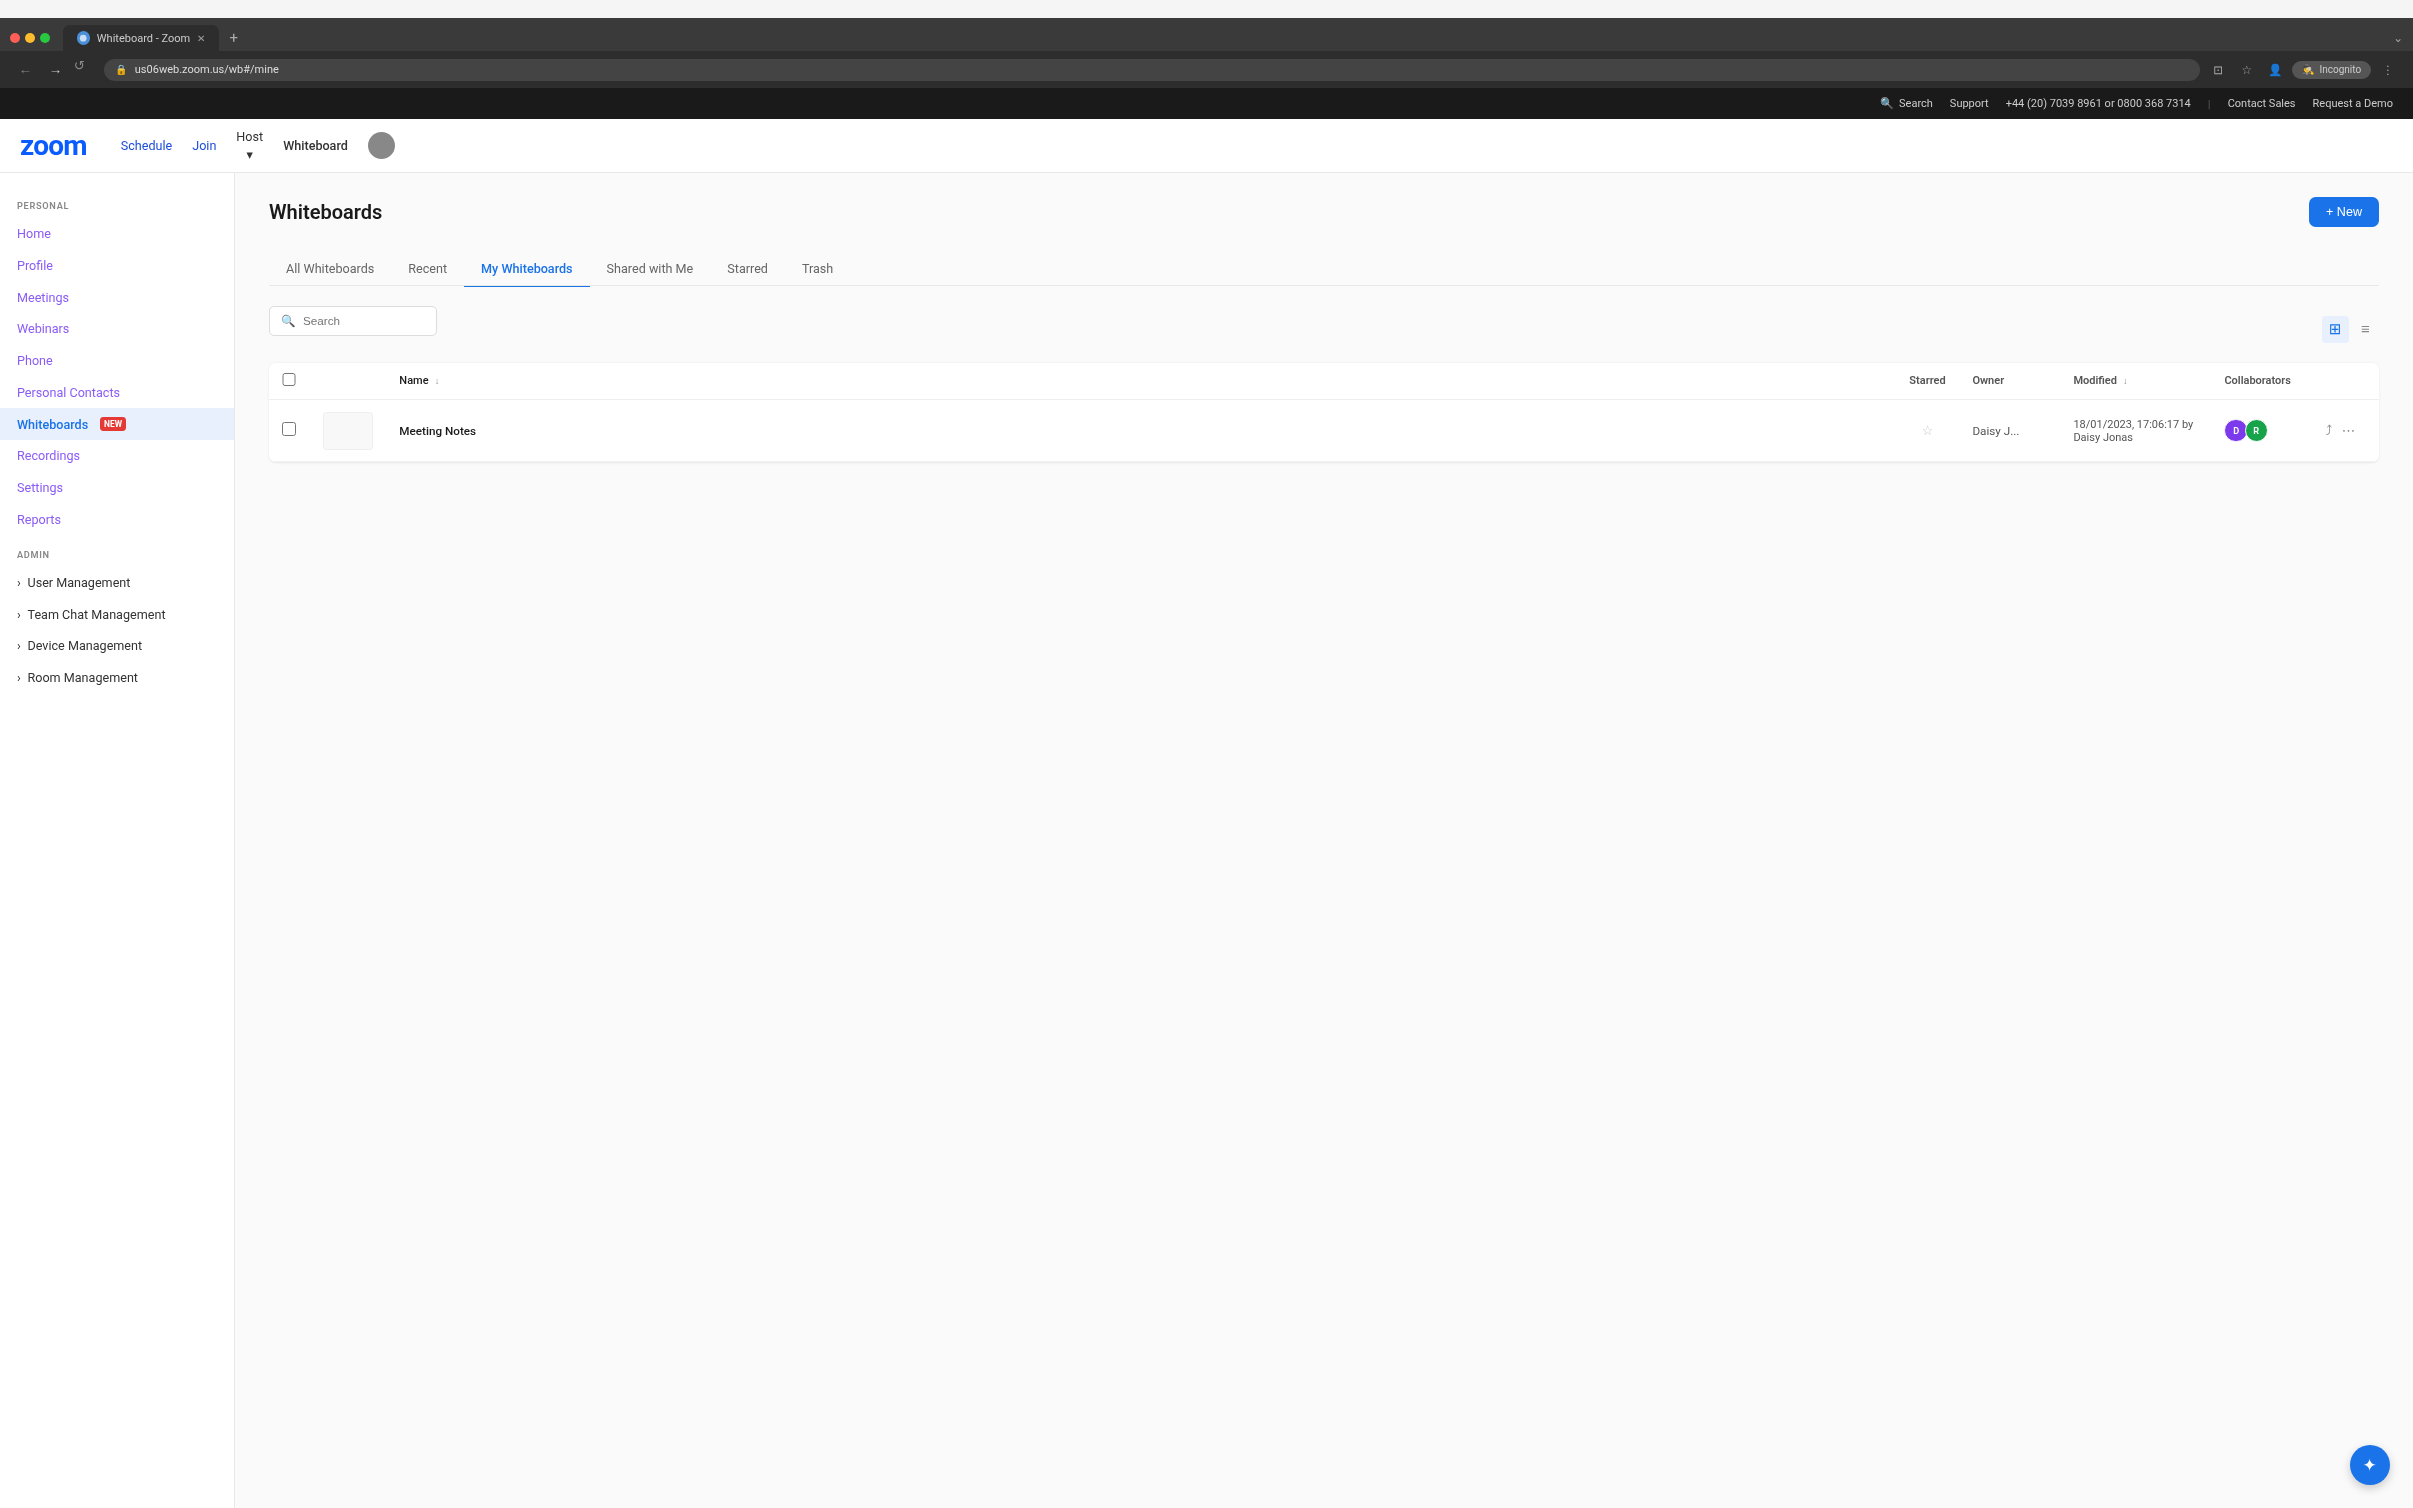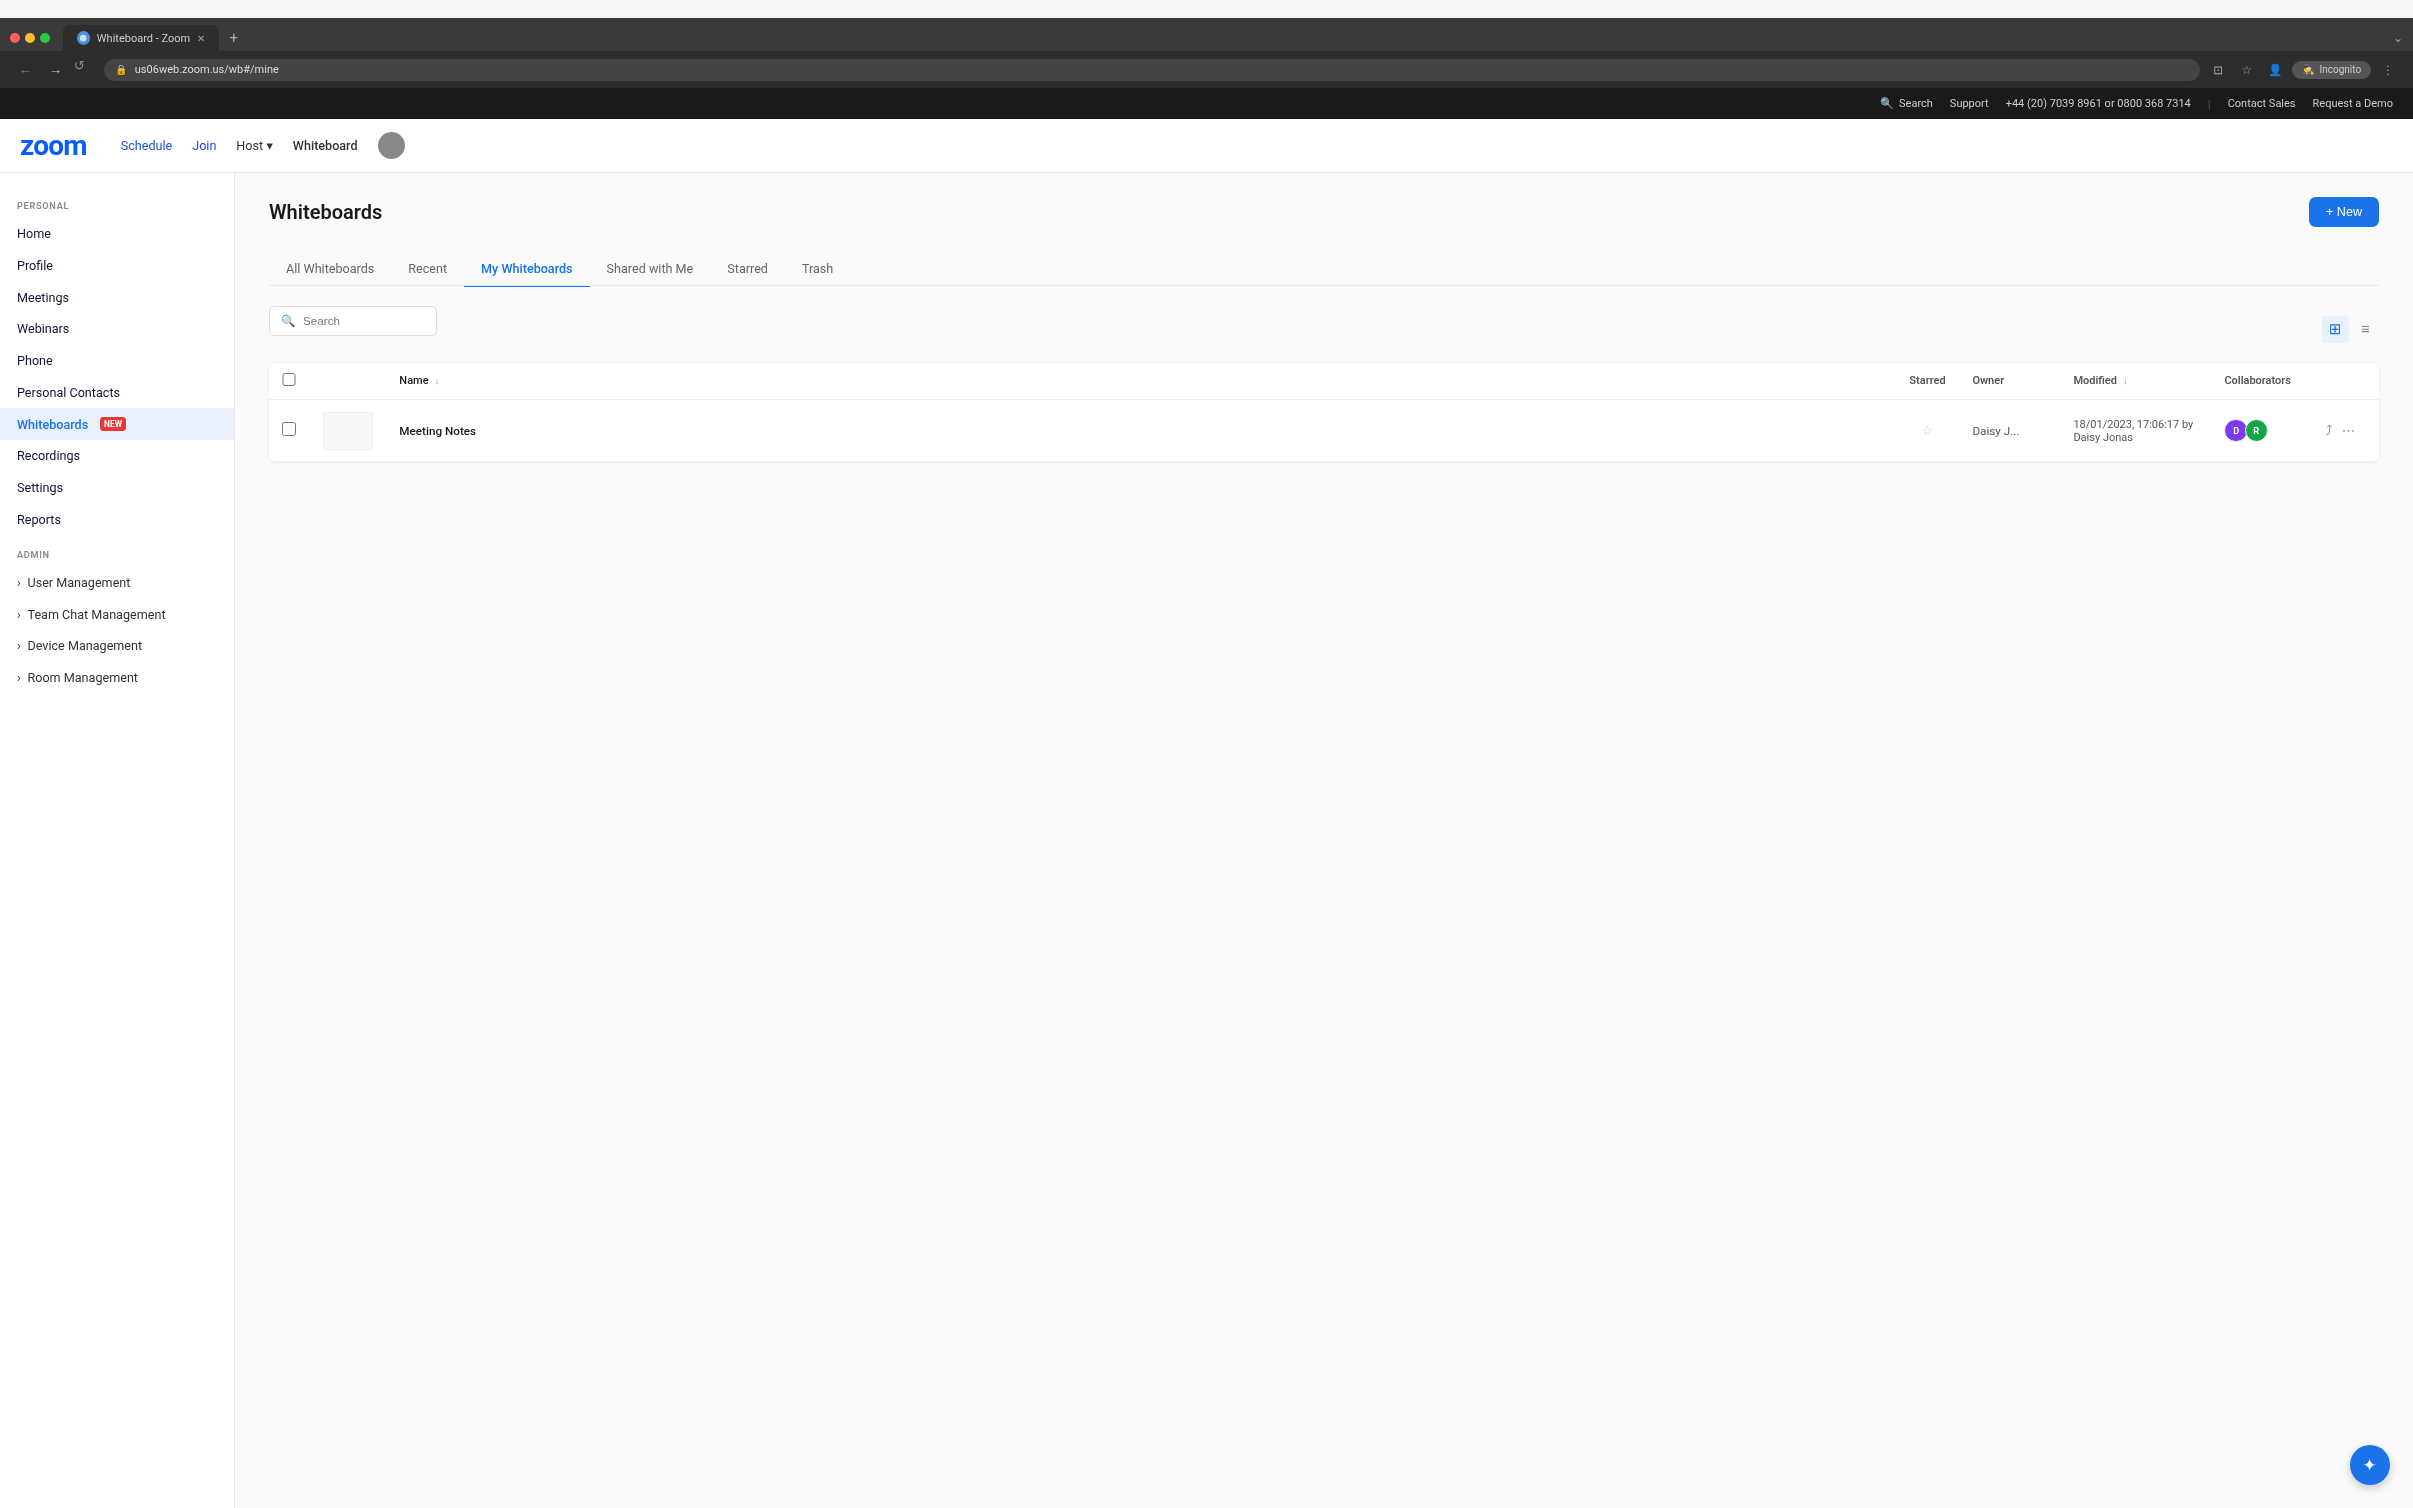--- a/index.html
+++ b/index.html
@@ -39,29 +39,29 @@
     
     .zoom-nav { background: white; display: flex; align-items: center; padding: 0 20px; border-bottom: 0.8px solid #e8e8e8; height: 54px; }
     .zoom-logo { display: flex; align-items: center; margin-right: 34px; }
     .zoom-logo-text { font-size: 28px; font-weight: 700; color: #0b5cff; letter-spacing: -0.8px; }
     .zoom-nav-links { display: flex; gap: 27px; flex: 1; }
     .zoom-nav-links a { color: #333; font-size: 12.6px; text-decoration: none; cursor: pointer; font-weight: 400; }
     .zoom-nav-right { display: flex; align-items: center; gap: 20px; }
     .zoom-nav-right a { color: #1d4ed8; font-size: 12.6px; text-decoration: none; cursor: pointer; font-weight: 400; }
     .zoom-nav-right .whiteboard-link { color: #333; font-weight: 500; }
     .zoom-nav-right .avatar { width: 27px; height: 27px; background: #888; border-radius: 50%; cursor: pointer; }
-    .host-btn { display: flex; align-items: center; gap: 3.4px; color: #333; font-size: 12.6px; cursor: pointer; }
+    .host-btn { display: flex; align-items: center; gap: 3.4px; color: #333; font-size: 12.6px; cursor: pointer; flex-direction: column; }
 
     
     .main-layout { display: flex; height: calc(100vh - 151px); background: white; }
 
     
     .sidebar { width: 235px; min-width: 235px; background: white; border-right: 0.8px solid #e8e8e8; padding: 13.4px 0; overflow-y: auto; }
     .sidebar-section-label { font-size: 9.2px; font-weight: 600; color: #888; text-transform: uppercase; padding: 6.7px 17px; letter-spacing: 0.7px; margin-top: 6.7px; }
-    .sidebar-item { display: flex; align-items: center; padding: 8.4px 17px; cursor: pointer; color: #0f172a; font-size: 12.6px; border-radius: 0; gap: 6.7px; }
+    .sidebar-item { display: flex; align-items: center; padding: 8.4px 17px; cursor: pointer; color: #8b5cf6; font-size: 12.6px; border-radius: 0; gap: 6.7px; }
     .sidebar-item.active { background: #e8f0fe; color: #1a73e8; font-weight: 500; }
     .sidebar-item .new-badge { background: #e53935; color: white; font-size: 8.4px; font-weight: 700; padding: 1.7px 4.2px; border-radius: 3.4px; margin-left: 5px; }
     .sidebar-admin-item { display: flex; align-items: center; padding: 8.4px 17px; cursor: pointer; color: #333; font-size: 12.6px; gap: 6.7px; }
 
     
     .content { flex: 1; padding: 23.5px 34px; overflow-y: auto; background: #fafafa; }
     .content-header { display: flex; align-items: center; justify-content: space-between; margin-bottom: 23.5px; }
     .content-title { font-size: 20px; font-weight: 600; color: #1a1a1a; }
     .new-btn { display: flex; align-items: center; gap: 6.7px; background: #1a73e8; color: white; border: none; border-radius: 6.7px; padding: 8.4px 17px; font-size: 12.6px; font-weight: 500; cursor: pointer; }
 

